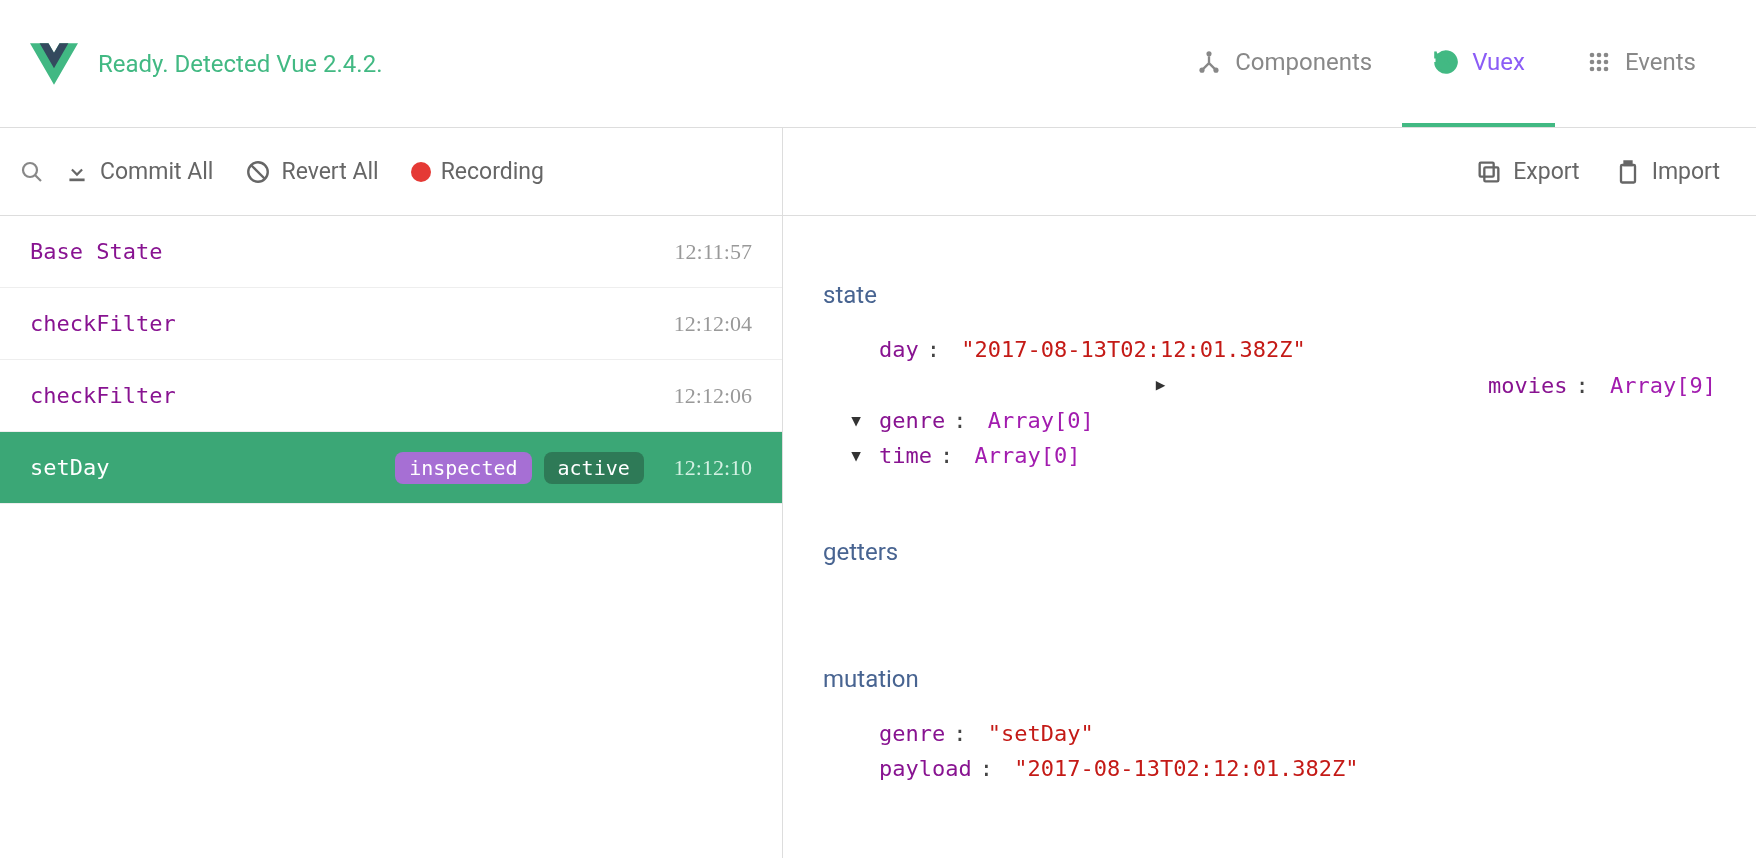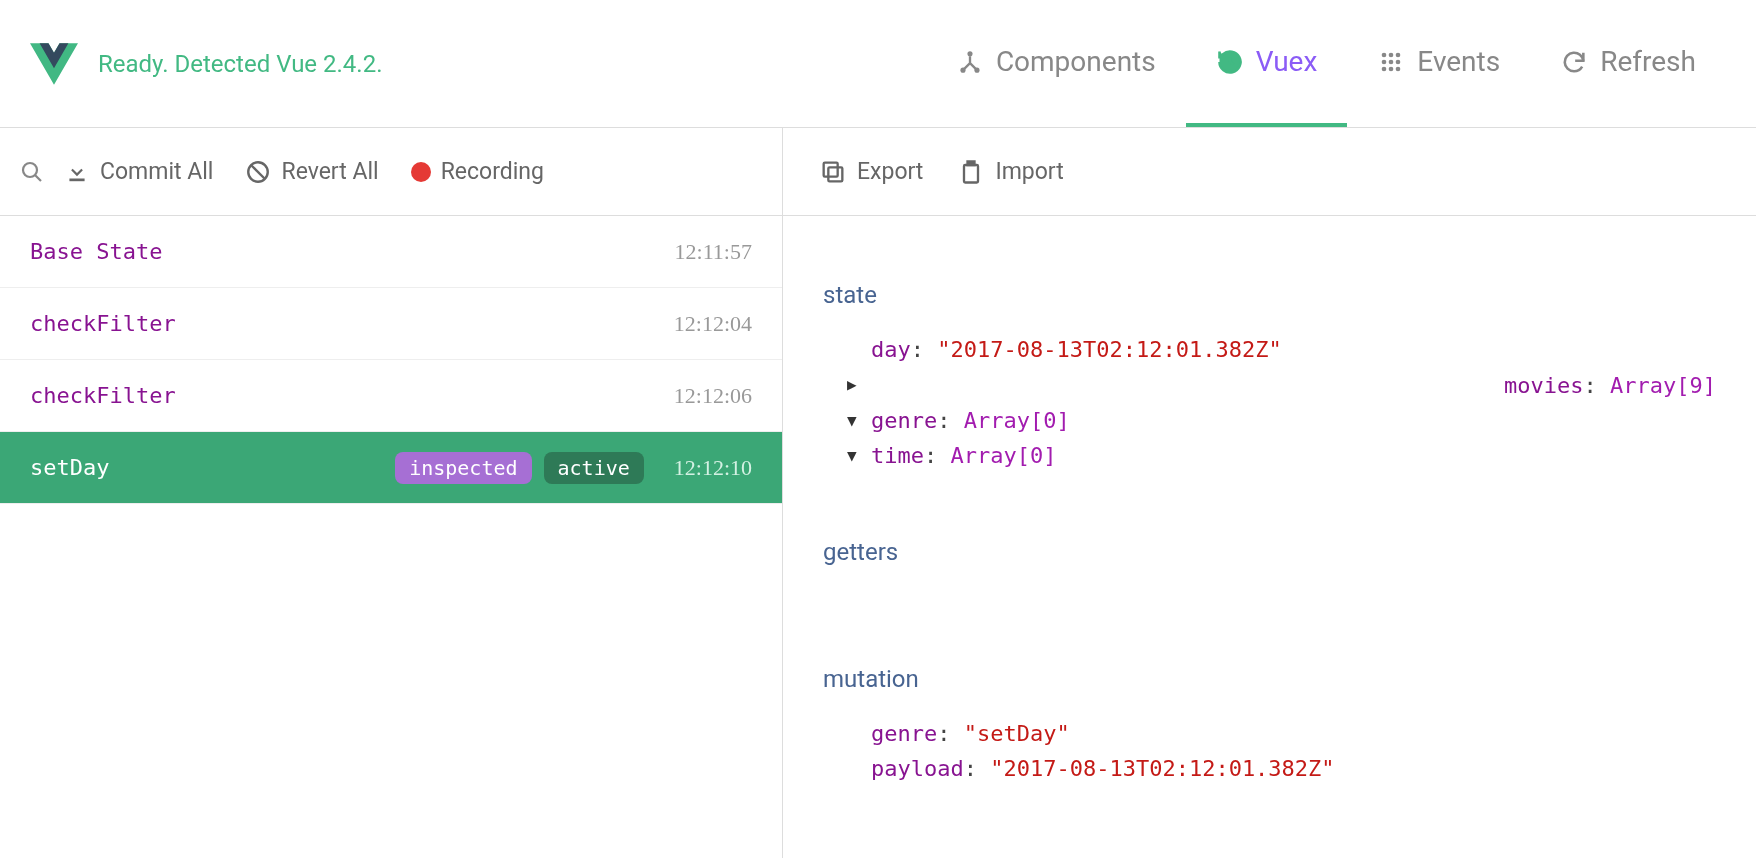--- a/index.html
+++ b/index.html
@@ -11,21 +11,21 @@
     align-items: center;
     height: 128px;
     border-bottom: 1px solid #ddd;
     padding: 0 30px;
   }
   .logo { width: 48px; height: 48px; margin-right: 20px; }
   .status { color: #42b983; font-size: 24px; flex: 1; }
   .tabs { display: flex; align-items: stretch; height: 100%; }
   .tab {
     display: flex; align-items: center; gap: 12px;
-    padding: 0 30px; color: #888; font-size: 28px; cursor: pointer;
+    padding: 0 30px; color: #888; font-size: 24px; cursor: pointer;
     border-bottom: 4px solid transparent;
   }
   .tab.active { color: #8b5cf6; border-bottom-color: #42b983; }
   .tab svg { width: 28px; height: 28px; }
   .tab.active svg { stroke: #42b983; fill: #42b983; }
 
   
   .main { display: flex; height: calc(100% - 107px); }
   .left { width: 783px; border-right: 1px solid #ddd; display: flex; flex-direction: column; }
   .right { flex: 1; display: flex; flex-direction: column; }
@@ -41,21 +41,21 @@
     border: none; outline: none; font-size: 23px; color: #888;
     width: 230px; background: transparent;
   }
   .toolbar input::placeholder { color: #aaa; }
   .tool-btn { display: flex; align-items: center; gap: 10px; padding: 0 12px; cursor: pointer; }
   .tool-btn svg { width: 26px; height: 26px; }
   .rec-dot { width: 20px; height: 20px; border-radius: 50%; background: #e53935; }
 
   
   .toolbar-right {
-    display: flex; align-items: center; justify-content: flex-start; height: 88px;
+    display: flex; align-items: center; justify-content: flex-end; height: 88px;
     border-bottom: 1px solid #ddd; padding: 0 24px; gap: 10px;
     color: #666; font-size: 23px;
   }
   .toolbar-right .tool-btn svg { width: 28px; height: 28px; }
 
   
   .mutations { flex: 1; }
   .mut-row {
     display: flex; align-items: center; justify-content: space-between;
     height: 72px; padding: 0 30px; border-bottom: 1px solid #eee;
@@ -74,21 +74,21 @@
   .badge.inspected { background: #a66fd4; }
   .badge.active { background: #2e7a57; }
   .mut-right { display: flex; align-items: center; gap: 30px; }
 
   
   .inspector { padding: 40px 40px; font-size: 23px; line-height: 1.6; }
   .section-title { color: #486491; font-size: 24px; margin: 20px 0 18px; }
   .kv-block { padding-left: 24px; }
   .kv-line {
     font-family: "Menlo", "Consolas", monospace; font-size: 22px;
-    display: flex; align-items: center; gap: 0; white-space: pre;
+    display: flex; align-items: center; gap: 8px; white-space: pre; text-align: center;
   }
   .kv-key { color: #881391; }
   .kv-colon { color: #444; }
   .kv-str { color: #c41a16; }
   .kv-plain { color: #a21caf; }
   .arrow { display:inline-block; width: 18px; color:#333; margin-right: 6px; font-size:16px; }
   .arrow.right::before { content: "▶"; }
   .arrow.down::before { content: "▼"; }
   .indent { display:inline-block; width: 24px; }
 
@@ -127,27 +127,20 @@
           <circle cx="18" cy="6" r="2"></circle>
           <circle cx="6" cy="12" r="2"></circle>
           <circle cx="12" cy="12" r="2"></circle>
           <circle cx="18" cy="12" r="2"></circle>
           <circle cx="6" cy="18" r="2"></circle>
           <circle cx="12" cy="18" r="2"></circle>
           <circle cx="18" cy="18" r="2"></circle>
         </svg>
       <span>Events</span>
     </div>
-    <div class="tab">
-      <svg viewBox="0 0 24 24" fill="none" stroke="#888" stroke-width="2.2">
-          <path d="M20 11A8 8 0 1 0 12 20a8 8 0 0 0 7-4"></path>
-          <path d="M20 4v7h-7"></path>
-        </svg>
-      <span>Refresh</span>
-    </div>
   </div>
 </div>
 
 <div class="main">
 
   <div class="left">
     <div class="toolbar">
       <svg class="search-icon" viewBox="0 0 24 24" fill="none" stroke="#888" stroke-width="2.2">
           <circle cx="10" cy="10" r="7"></circle>
           <path d="M21 21l-6-6"></path>

